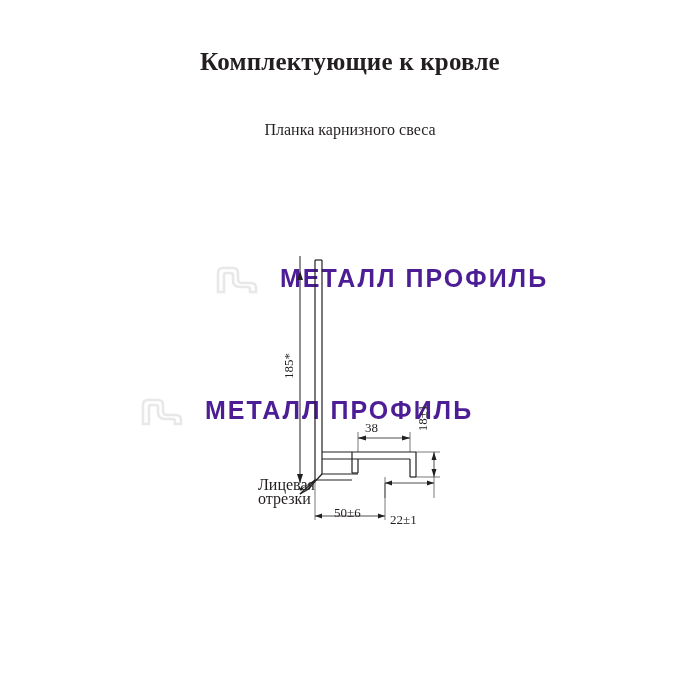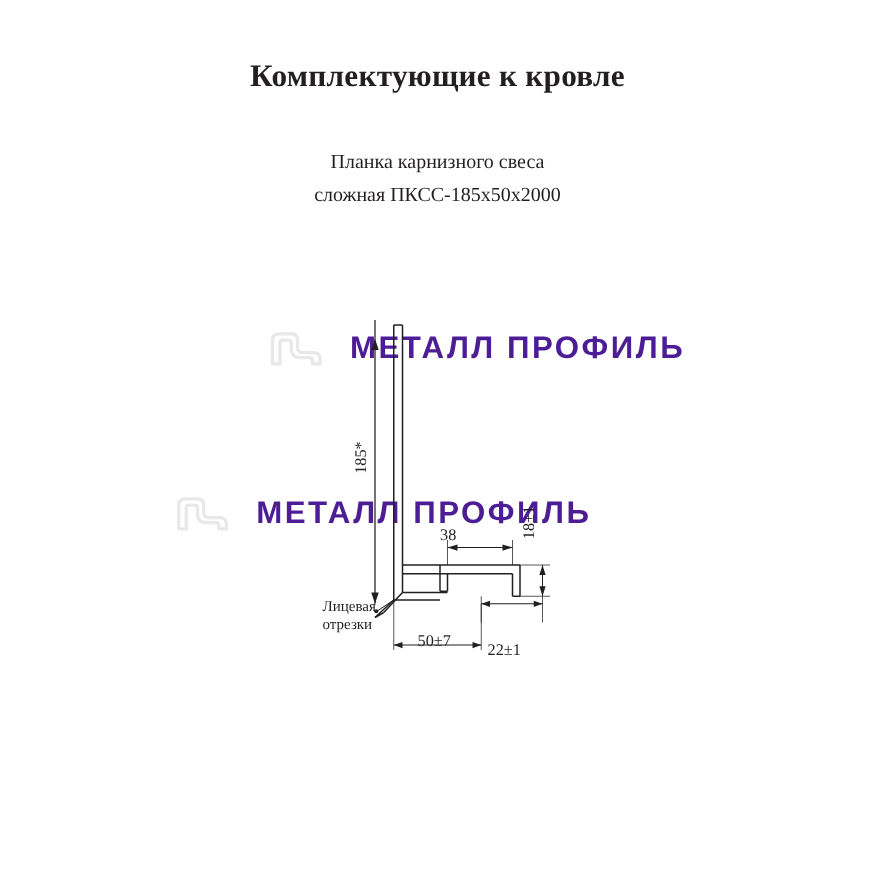--- a/index.html
+++ b/index.html
@@ -81,33 +81,33 @@
     color: #231f20;
     white-space: nowrap;
   }
   .lbl-185 {
     left: 276px;
     top: 330px;
     transform: rotate(-90deg);
     transform-origin: center center;
     font-size: 13px;
   }
-  .lbl-38 { left: 352px; top: 392px; }
+  .lbl-38 { left: 365px; top: 392px; }
   .lbl-18 {
     left: 410px;
     top: 382px;
     transform: rotate(-90deg);
     transform-origin: center center;
   }
   .lbl-22 { left: 390px; top: 484px; }
   .lbl-50 { left: 334px; top: 477px; }
   .lbl-face {
     left: 258px;
     top: 450px;
-    font-size: 12px;
+    font-size: 16px;
     line-height: 14px;
     text-align: left;
   }
 
   .footnotes {
     position: absolute;
     left: 12px;
     bottom: 14px;
     font-size: 13.5px;
     line-height: 21px;
@@ -117,21 +117,20 @@
 </style>
 </head>
 <body>
 
 <div class="page">
 
   <div class="title">Комплектующие к кровле</div>
 
   <div class="subtitle">
     <span class="line1">Планка карнизного свеса</span>
-    <span class="line2">сложная ПКСС-185х50х2000</span>
   </div>
 
   <div class="wm wm1">
     <span class="mark">
       <svg width="46" height="30" viewBox="0 0 46 30">
         <path d="M3 27 L3 8 Q3 3 8 3 L18 3 Q23 3 23 8 L23 14 Q23 18 27 18 L36 18 Q41 18 41 23 L41 27 L35 27 L35 24 Q35 22 32 22 L25 22 Q18 22 18 15 L18 10 Q18 8 15 8 L11 8 Q9 8 9 10 L9 27 Z" fill="none" stroke="#e8e8e8" stroke-width="2.6"></path>
       </svg>
     </span>
     <span>МЕТАЛЛ ПРОФИЛЬ</span>
   </div>
@@ -203,21 +202,21 @@
       <polygon points="315,488 322,485.5 322,490.5" fill="#231f20" stroke="none"></polygon>
       <polygon points="385,488 378,485.5 378,490.5" fill="#231f20" stroke="none"></polygon>
 
     </g>
   </svg>
 
   <div class="lbl lbl-185">185*</div>
   <div class="lbl lbl-38">38</div>
   <div class="lbl lbl-18">18±1</div>
   <div class="lbl lbl-22">22±1</div>
-  <div class="lbl lbl-50">50±7</div>
+  <div class="lbl lbl-50">50±6</div>
 
   <div class="lbl lbl-face">
     <span>Лицевая</span><br>
     <span>отрезки</span>
   </div>
 
 
 </div>
 
 </body></html>

